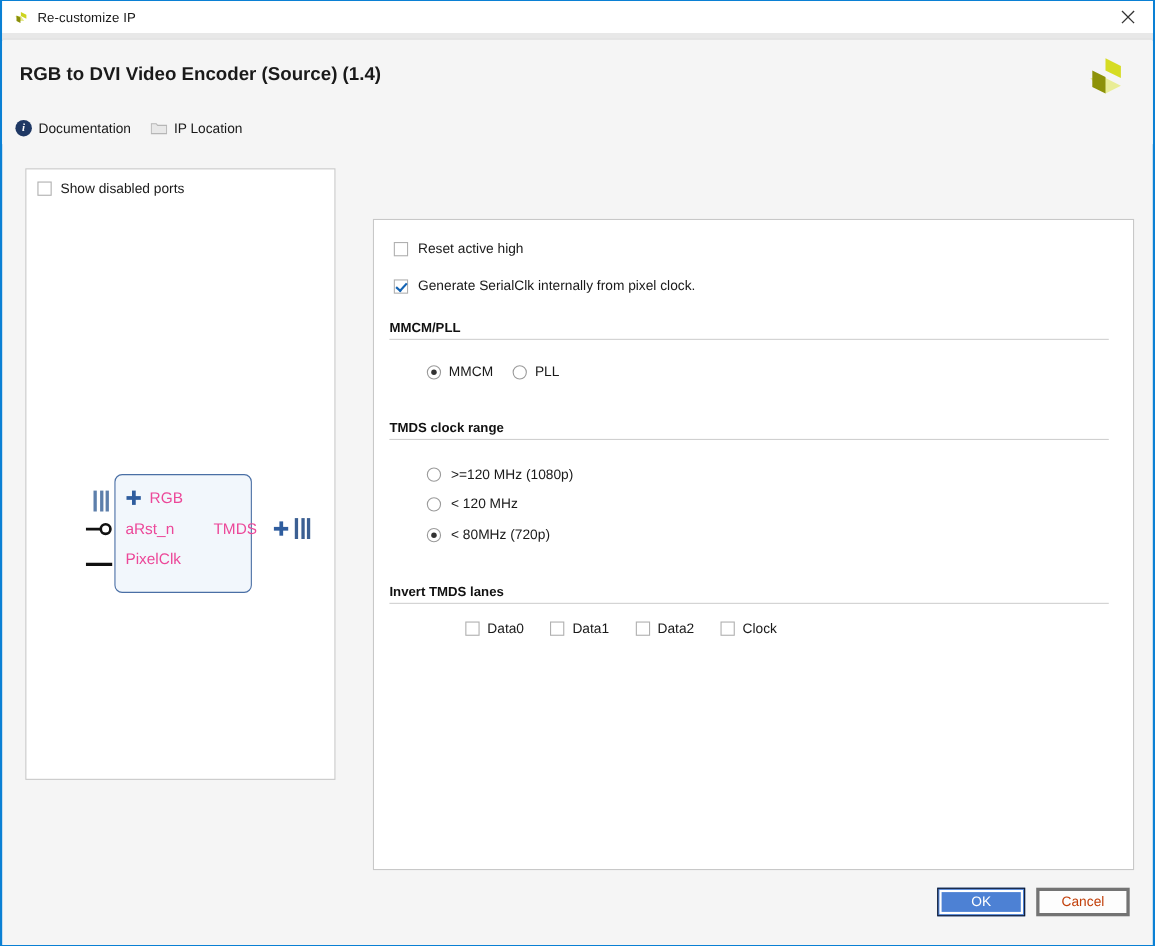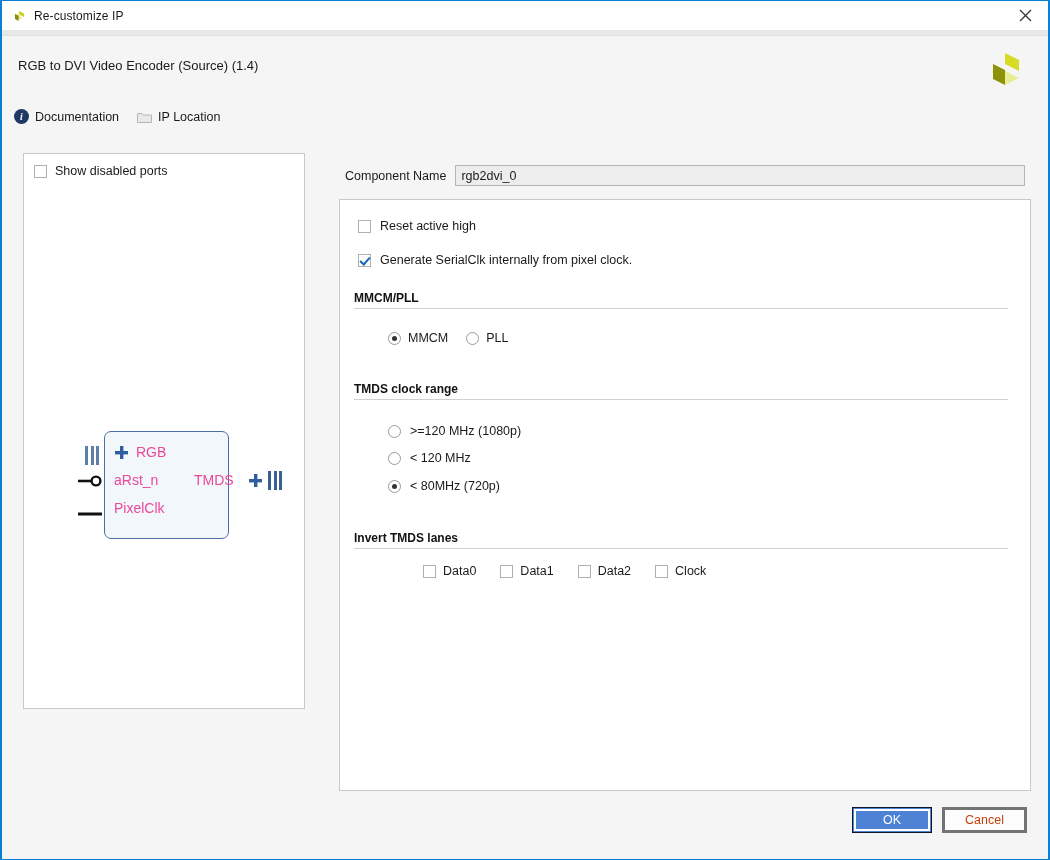--- a/index.html
+++ b/index.html
@@ -52,21 +52,21 @@
   #close-btn svg { display: block; }
 
   
   #header {
     position: absolute; left: 0; top: 36px;
     width: 100%; height: 94px;
     background: #f5f5f5;
   }
   #page-title {
     position: absolute; left: 16px; top: 21px;
-    font-size: 13px; font-weight: normal; color: #1a1a1a;
+    font-size: 17px; font-weight: bold; color: #1a1a1a;
   }
   #xilinx-logo {
     position: absolute; right: 21px; top: 10px;
     width: 46px; height: 46px;
   }
   #links-row {
     position: absolute; left: 12px; top: 72px;
     display: flex; align-items: center; gap: 18px;
   }
   .link-item {
@@ -337,24 +337,20 @@
       </span>
       <div class="bus-bars dark" style="left:204px; top:45px;">
         <i></i>
           <i></i>
           <i></i>
       </div>
 
     </div>
   </div>
 
-  <div id="comp-name-row">
-    <span id="comp-name-label">Component Name</span>
-    <input id="comp-name-input" type="text" value="rgb2dvi_0" style="">
-  </div>
 
   <div id="settings-panel">
 
     <div class="opt-row" style="left:18px; top:19px;">
       <span class="cb"></span>
       <span class="opt-label">Reset active high</span>
     </div>
 
     <div class="opt-row" style="left:18px; top:53px;">
       <span class="cb checked"></span>

